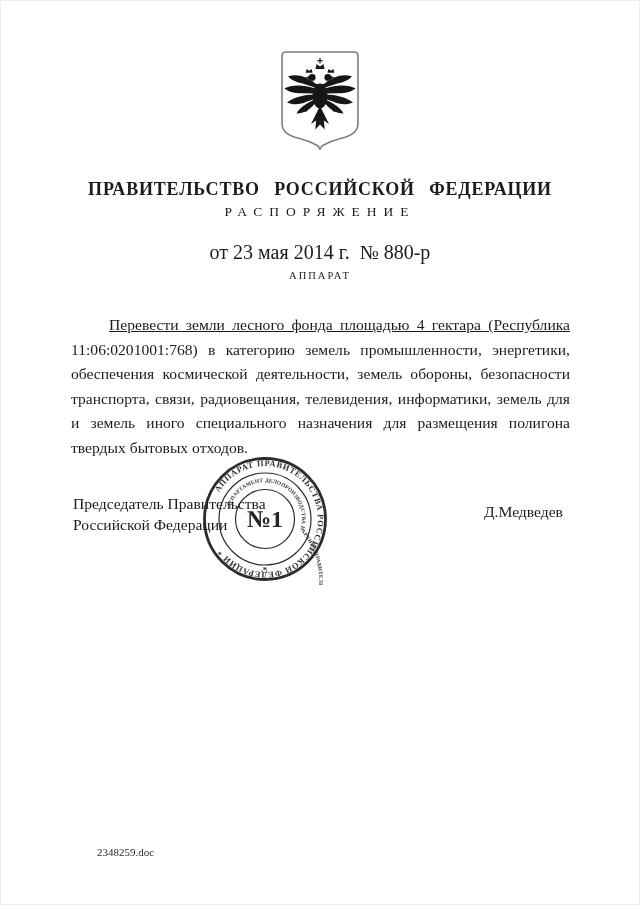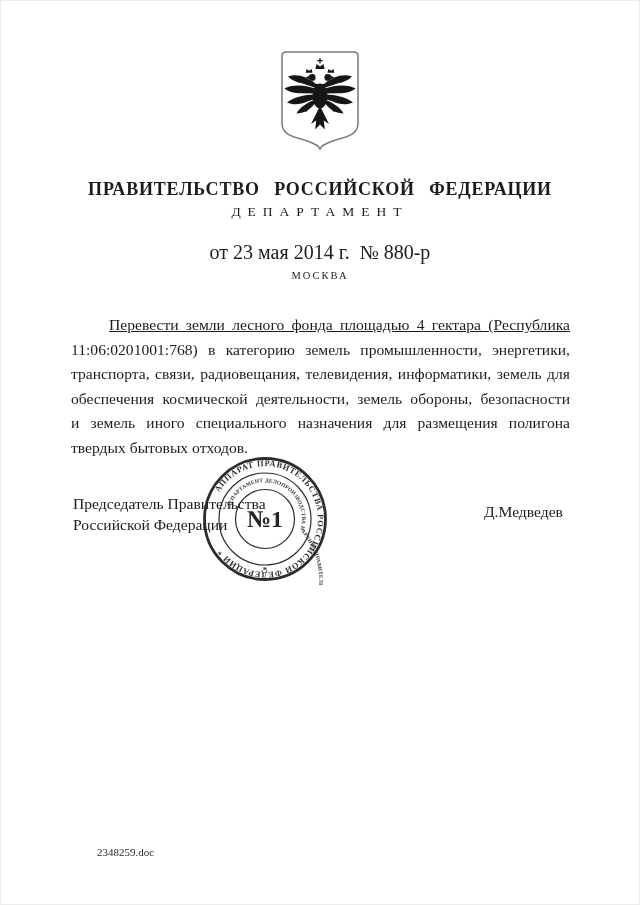--- a/index.html
+++ b/index.html
@@ -100,29 +100,29 @@
       </g>
 
       <use href="#lw" transform="translate(84,0) scale(-1,1)"></use>
 
       <path d="M42,57 L33,75 L38.2,71.5 L37.2,80.5 L42,75.5 L46.8,80.5 L45.8,71.5 L51,75 Z"></path>
     </g>
   </svg>
 </div>
 
 <div class="abs centered org-name">ПРАВИТЕЛЬСТВО РОССИЙСКОЙ ФЕДЕРАЦИИ</div>
-<div class="abs centered doc-type">ДЕПАРТАМЕНТ</div>
+<div class="abs centered doc-type">РАСПОРЯЖЕНИЕ</div>
 <div class="abs centered date-line">от 23 мая 2014 г.  № 880-р</div>
-<div class="abs centered city">МОСКВА</div>
+<div class="abs centered city">АППАРАТ</div>
 
 <div class="abs body-text">
   <div class="body-line first">Перевести земли лесного фонда площадью 4 гектара (Республика</div>
   <div class="body-line">11:06:0201001:768) в категорию земель промышленности, энергетики,</div>
+  <div class="body-line">обеспечения космической деятельности, земель обороны, безопасности</div>
   <div class="body-line">транспорта, связи, радиовещания, телевидения, информатики, земель для</div>
-  <div class="body-line">обеспечения космической деятельности, земель обороны, безопасности</div>
   <div class="body-line">и земель иного специального назначения для размещения полигона</div>
   <div class="body-line last">твердых бытовых отходов.</div>
 </div>
 
 <div class="abs signature-row">
   <div class="sig-position">
     <div class="line1">Председатель Правительства</div>
     <div class="line2">Российской Федерации</div>
   </div>
   <div class="sig-name">Д.Медведев</div>

